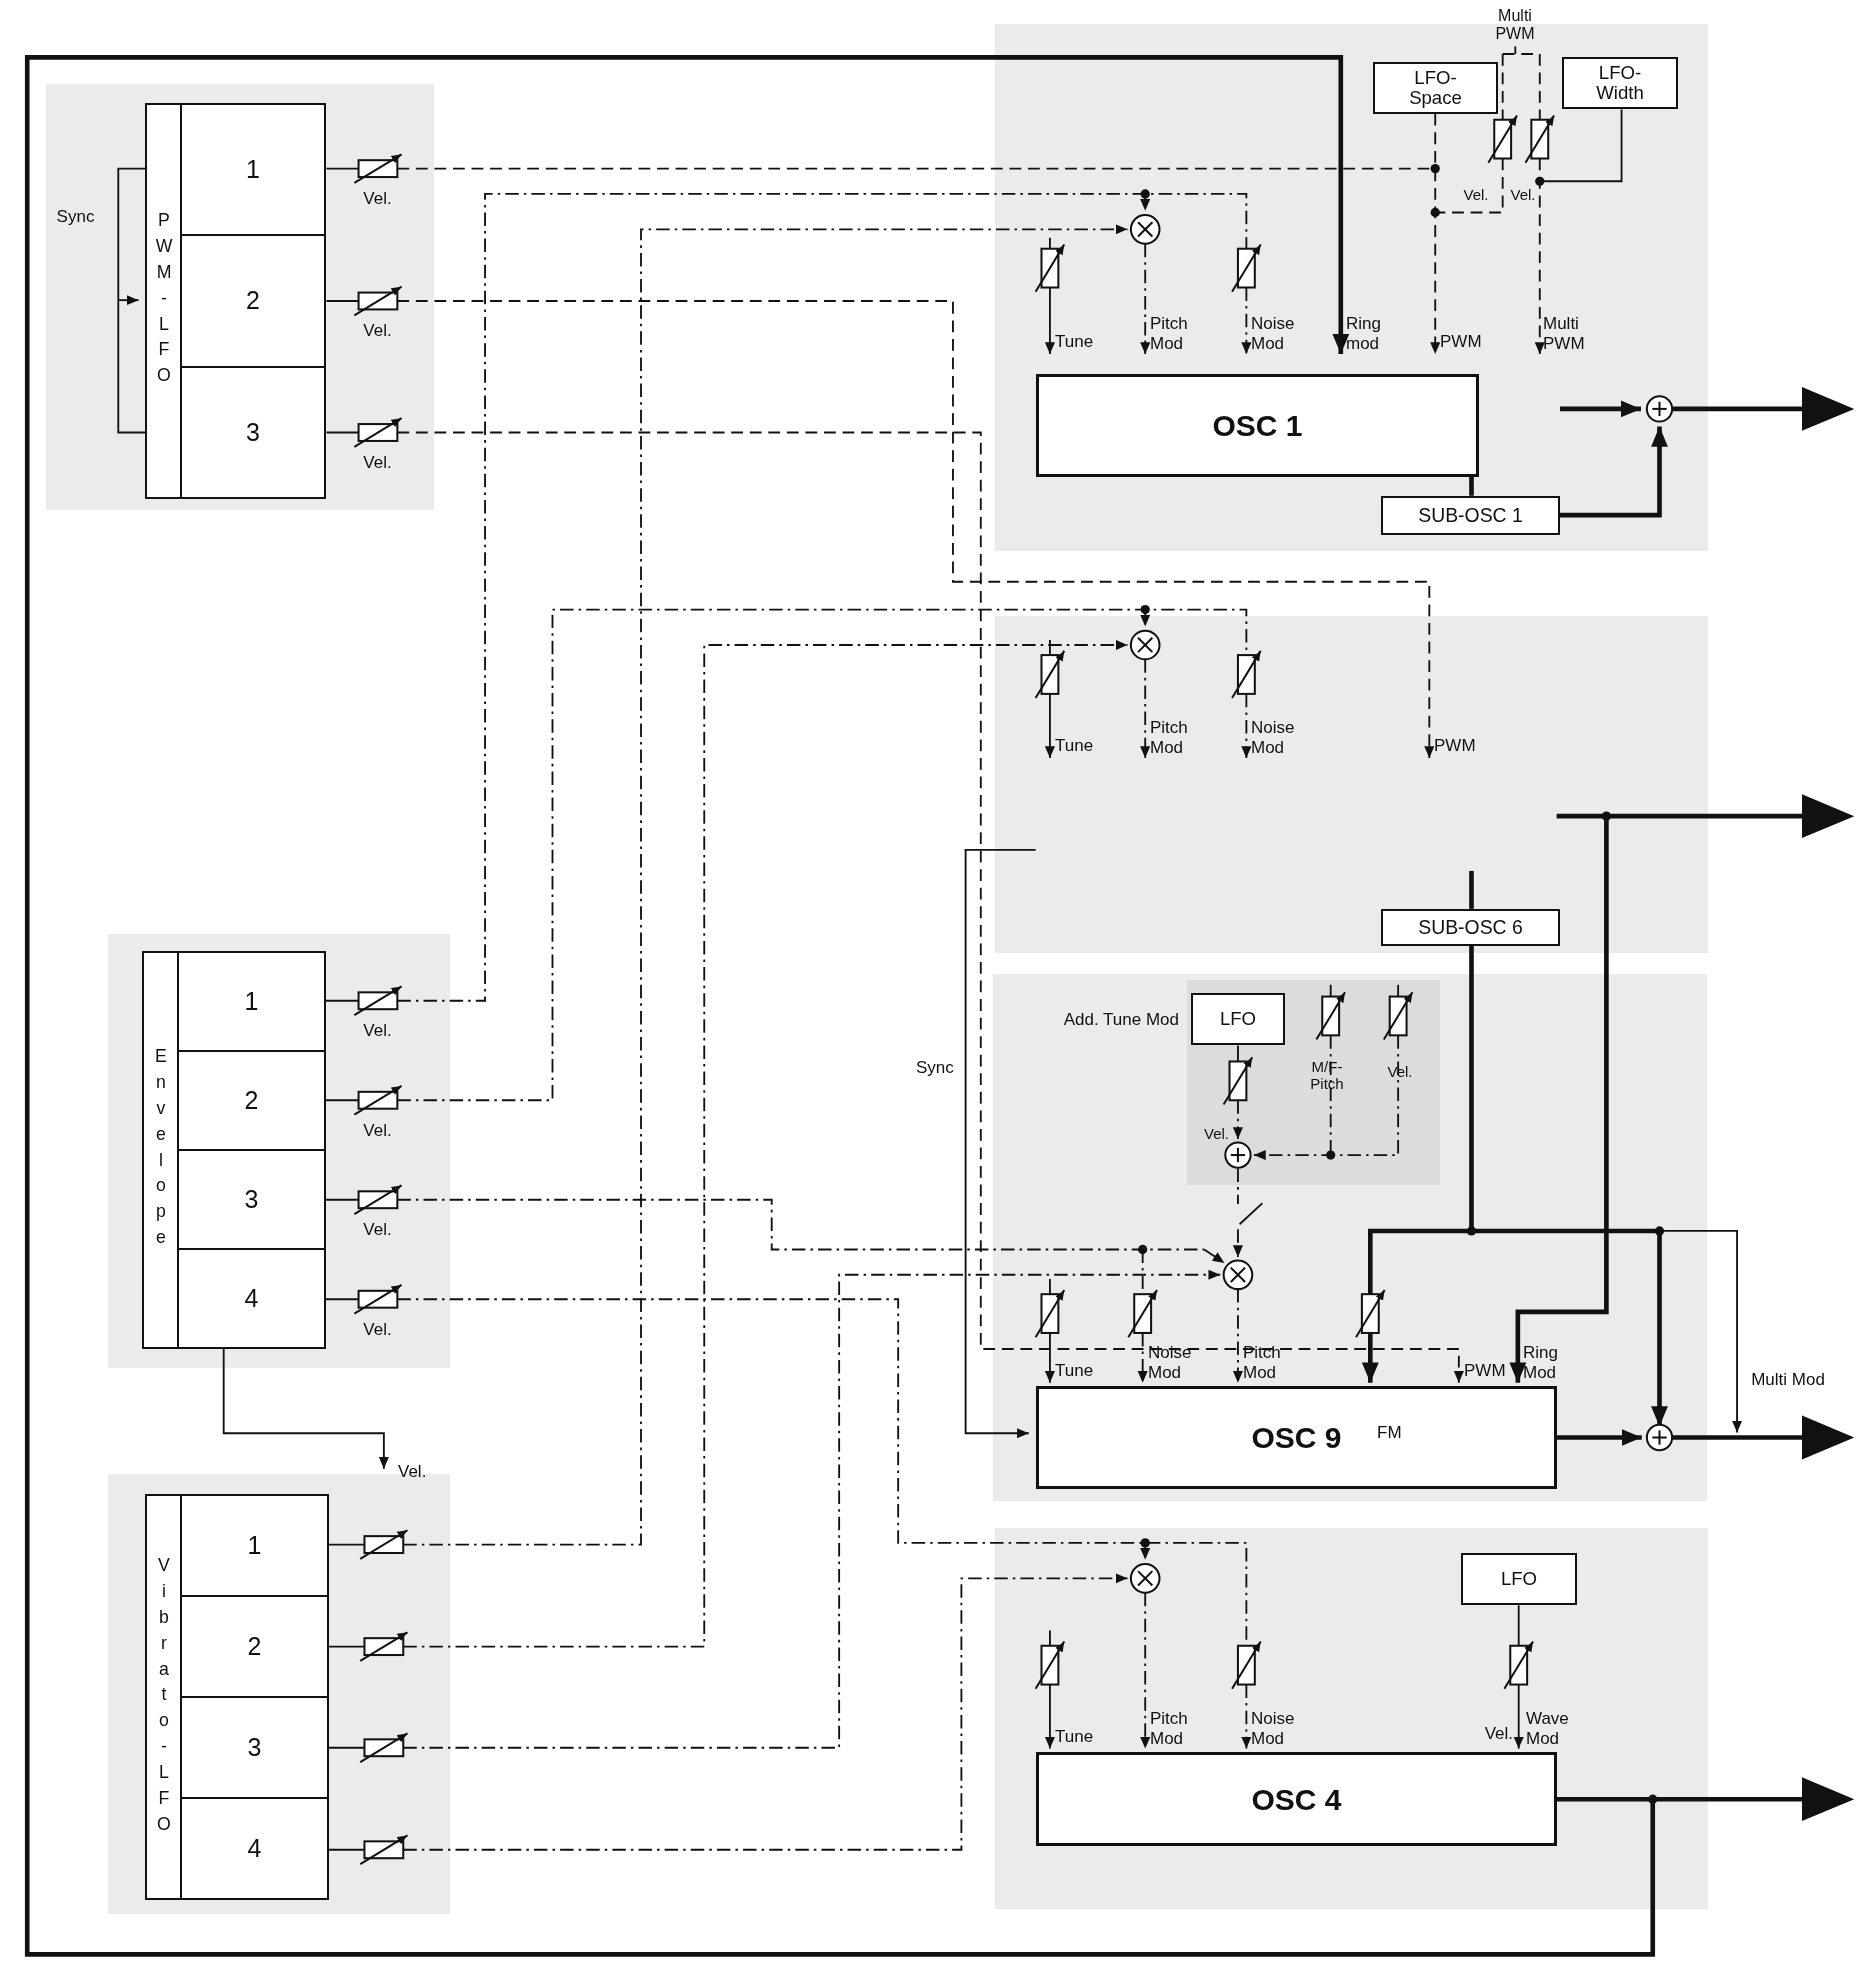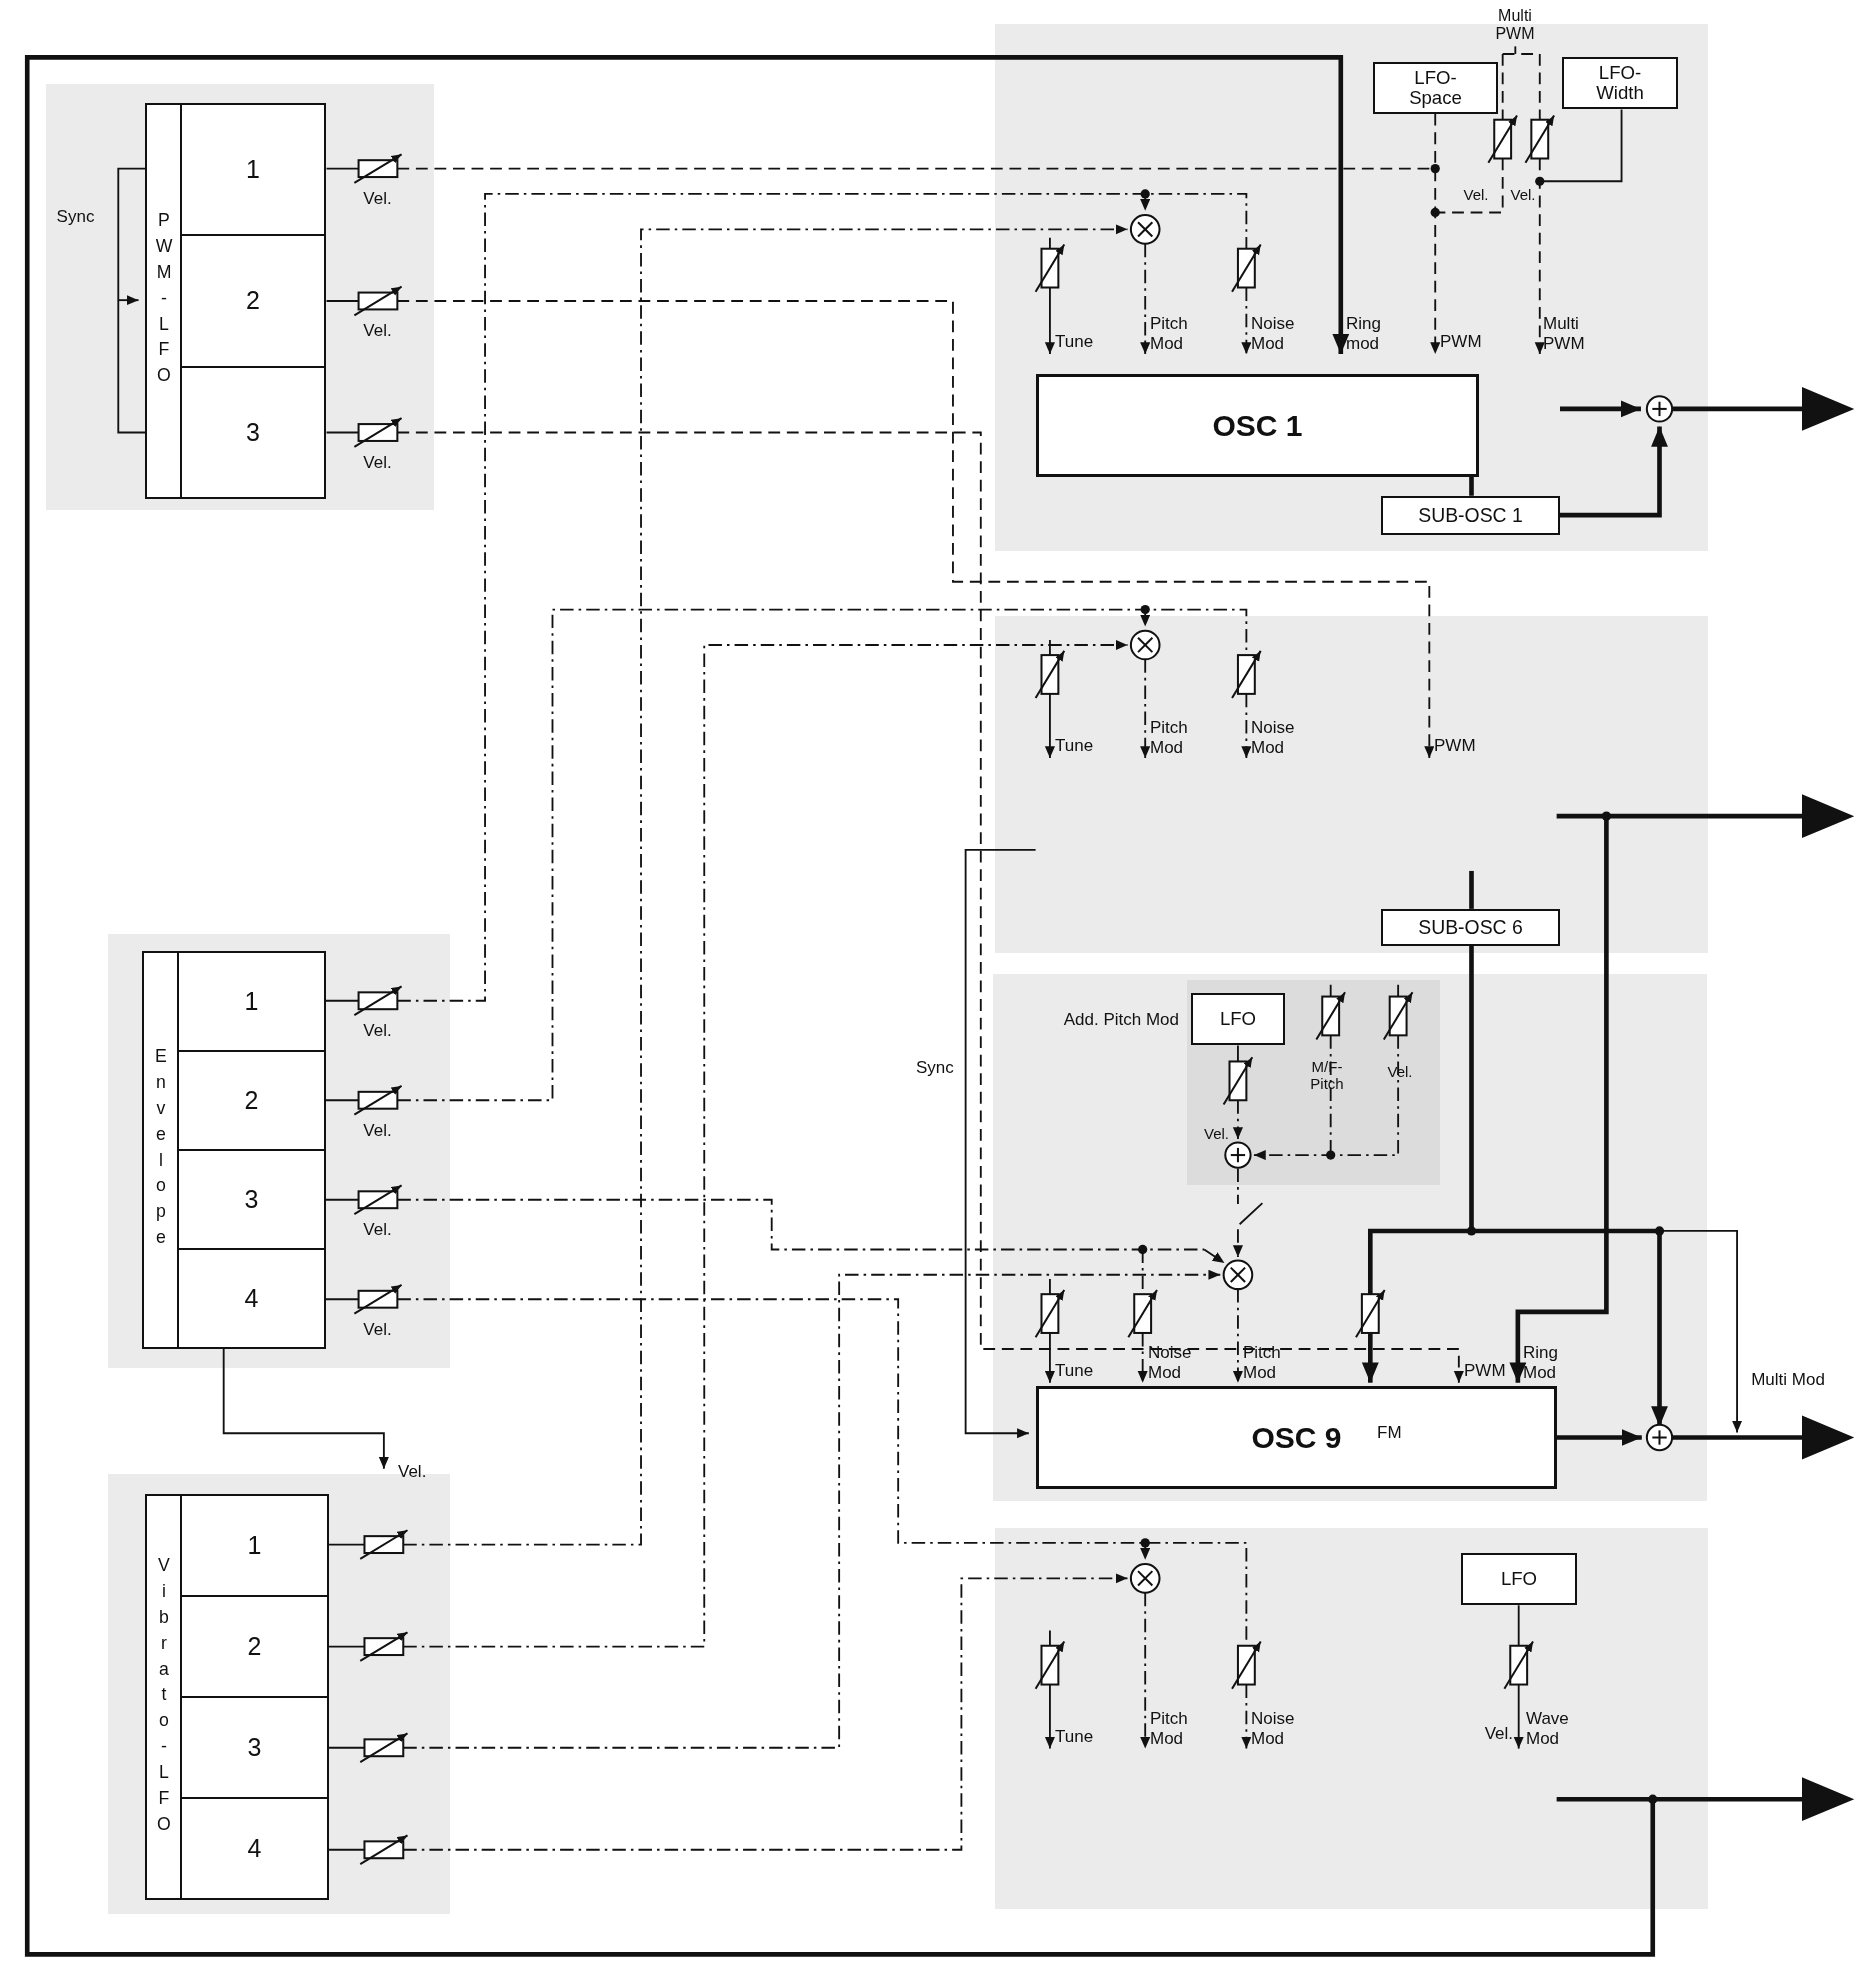--- a/index.html
+++ b/index.html
@@ -272,20 +272,23 @@
     </div>
   <div class="box subbox" style="left:1381px;top:496px;width:179px;height:39px">
       <span>SUB-OSC 1</span>
     </div>
   <div class="box subbox" style="left:1381px;top:909px;width:179px;height:37px">
       <span>SUB-OSC 6</span>
     </div>
   <div class="box oscbox" style="left:1036px;top:1386px;width:521px;height:103px">
       <span>OSC 9</span>
     </div>
+  <div class="box oscbox" style="left:1036px;top:1752px;width:521px;height:94px">
+      <span>OSC 4</span>
+    </div>
 
   <div class="box smallbox" style="left:1373px;top:62px;width:125px;height:52px">
       <span class="wrap2">LFO-Space</span>
     </div>
   <div class="box smallbox" style="left:1562px;top:57px;width:116px;height:52px">
       <span class="wrap2">LFO-Width</span>
     </div>
   <div class="box smallbox" style="left:1191px;top:993px;width:94px;height:52px">
       <span>LFO</span>
     </div>
@@ -312,21 +315,21 @@
   <div class="lab" style="left:1251px;top:314px;width:54px">Noise Mod</div>
   <div class="lab" style="left:1346px;top:314px;width:52px">Ring mod</div>
   <div class="lab" style="left:1440px;top:332px;width:51px">PWM</div>
   <div class="lab" style="left:1543px;top:314px;width:54px">Multi PWM</div>
 
   <div class="lab" style="left:1055px;top:736px;width:51px">Tune</div>
   <div class="lab" style="left:1150px;top:718px;width:52px">Pitch Mod</div>
   <div class="lab" style="left:1251px;top:718px;width:54px">Noise Mod</div>
   <div class="lab" style="left:1434px;top:736px;width:51px">PWM</div>
 
-  <div class="lab r" style="left:1037px;top:1010px;width:142px">Add. Pitch Mod</div>
+  <div class="lab r" style="left:1037px;top:1010px;width:142px">Add. Tune Mod</div>
   <div class="lab c" style="left:1295px;top:1058px;width:64px;font-size:15px">M/F-Pitch</div>
   <div class="lab c" style="left:1378px;top:1063px;width:44px;font-size:15px">Vel.</div>
   <div class="lab r" style="left:1182px;top:1125px;width:47px;font-size:15px">Vel.</div>
   <div class="lab" style="left:916px;top:1058px;width:51px">Sync</div>
 
   <div class="lab" style="left:1055px;top:1361px;width:51px">Tune</div>
   <div class="lab" style="left:1148px;top:1343px;width:52px">Noise Mod</div>
   <div class="lab" style="left:1243px;top:1343px;width:52px">Pitch Mod</div>
   <div class="lab" style="left:1377px;top:1423px;width:37px">FM</div>
   <div class="lab" style="left:1464px;top:1361px;width:47px">PWM</div>

